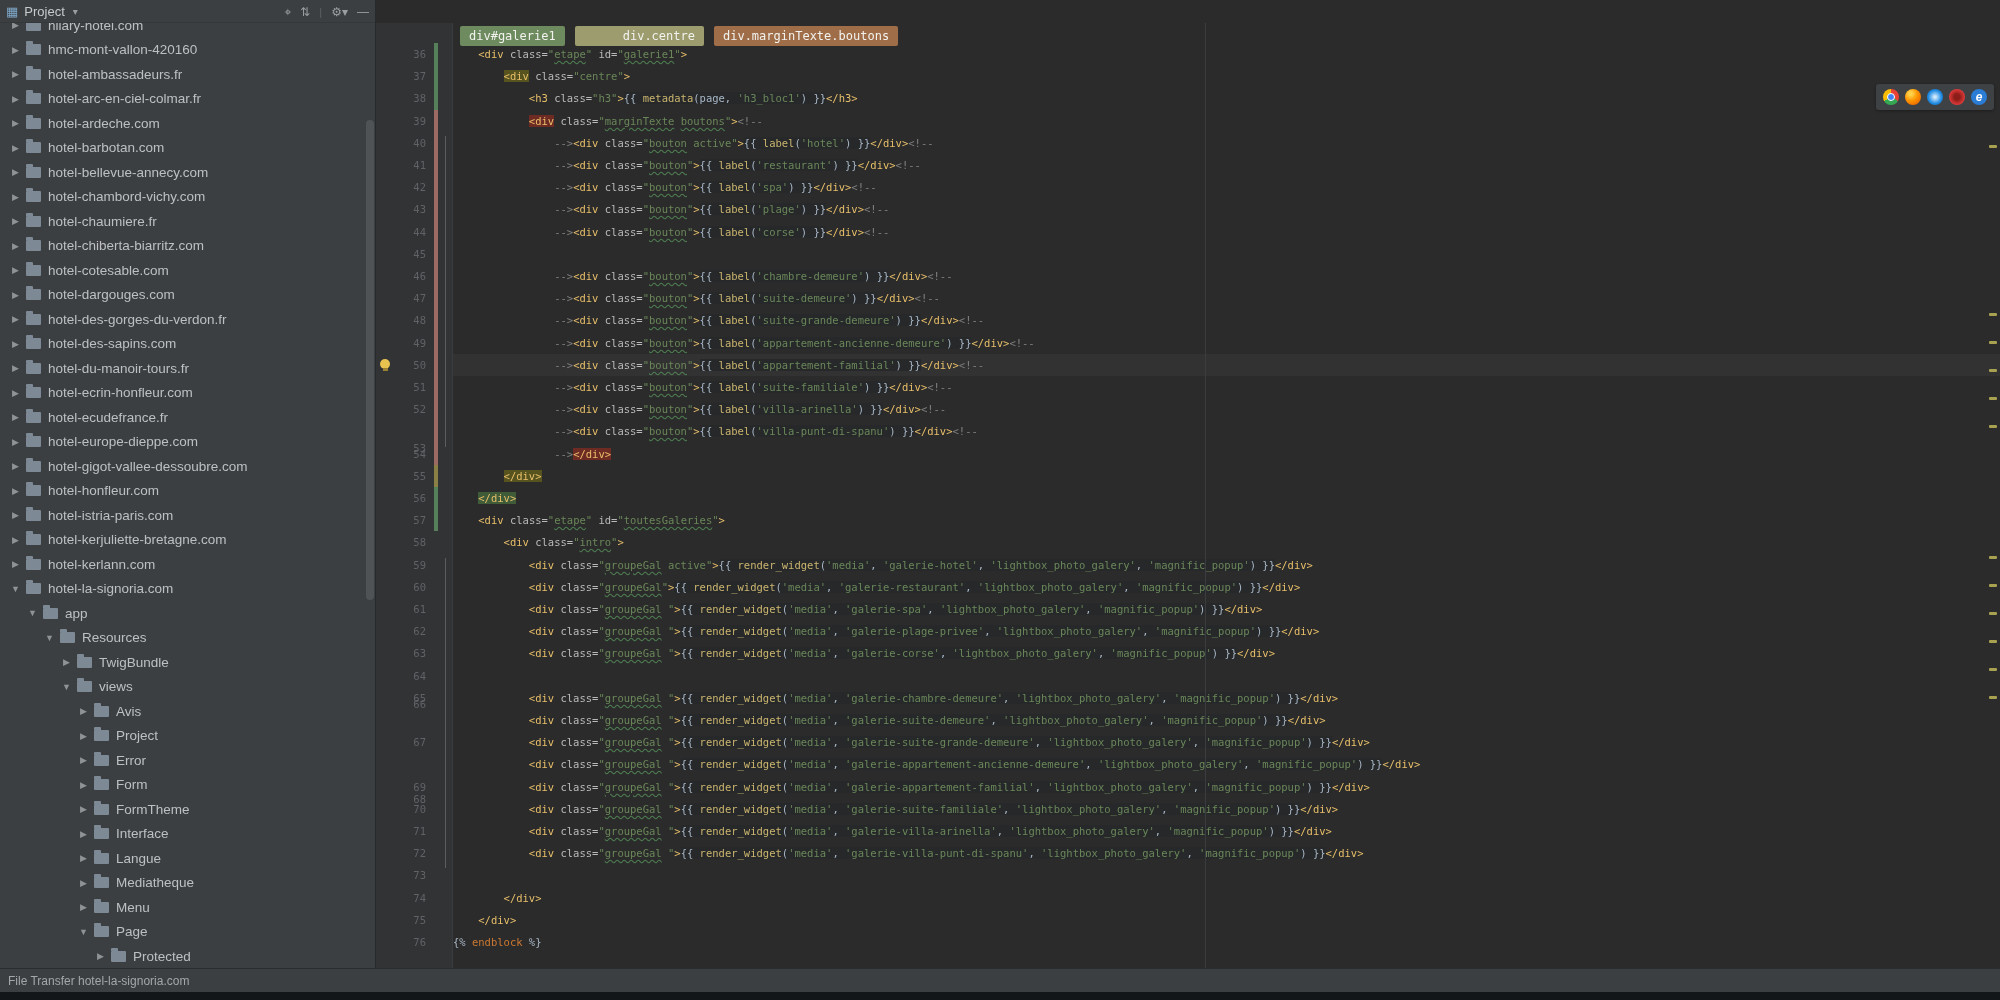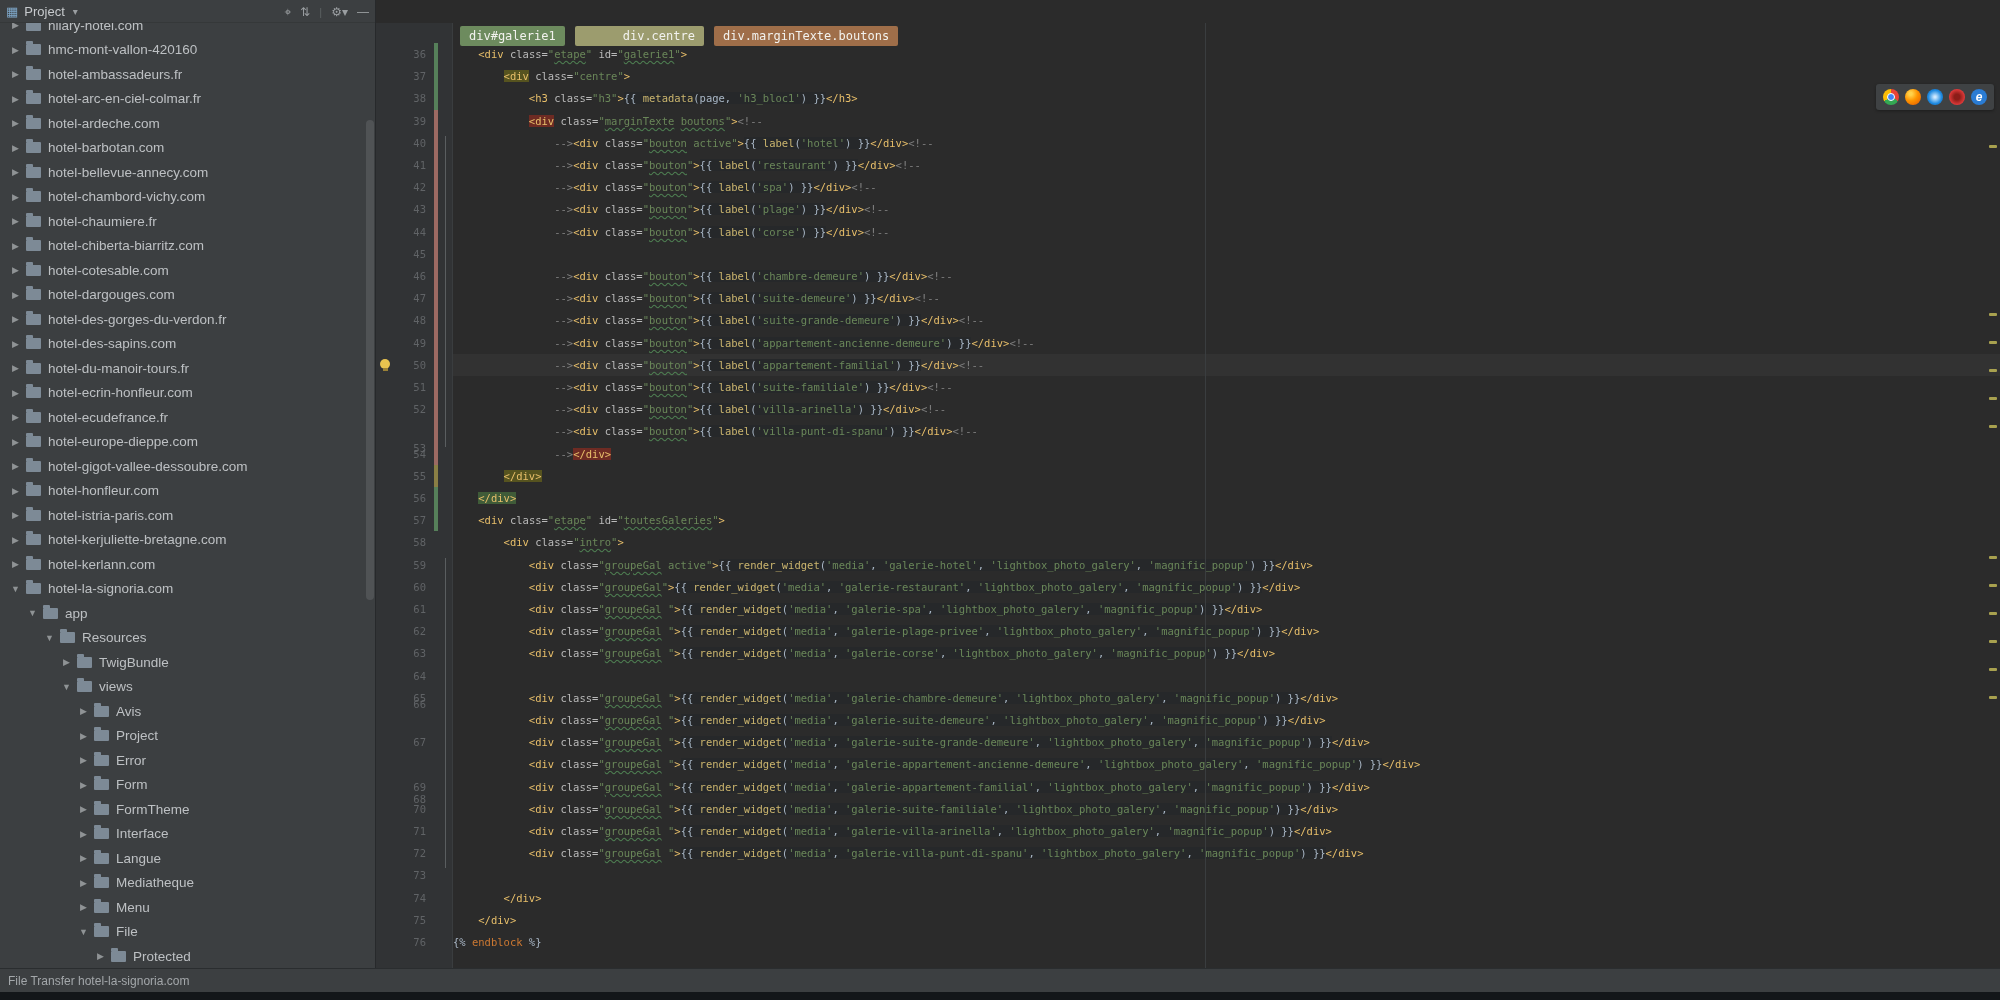--- a/index.html
+++ b/index.html
@@ -270,21 +270,21 @@
           <span>Mediatheque</span>
         </div>
         <div class="tree-row" style="padding-left: 78px;">
           <span class="arrow">▶</span>
           <span class="folder"></span>
           <span>Menu</span>
         </div>
         <div class="tree-row" style="padding-left: 78px;">
           <span class="arrow">▼</span>
           <span class="folder"></span>
-          <span>File</span>
+          <span>Page</span>
         </div>
         <div class="tree-row" style="padding-left: 95px;">
           <span class="arrow">▶</span>
           <span class="folder"></span>
           <span>Protected</span>
         </div>
       </div>
     <div class="panel-header">
       <span class="win-icon">▦</span>
       <span class="title">Project</span>

